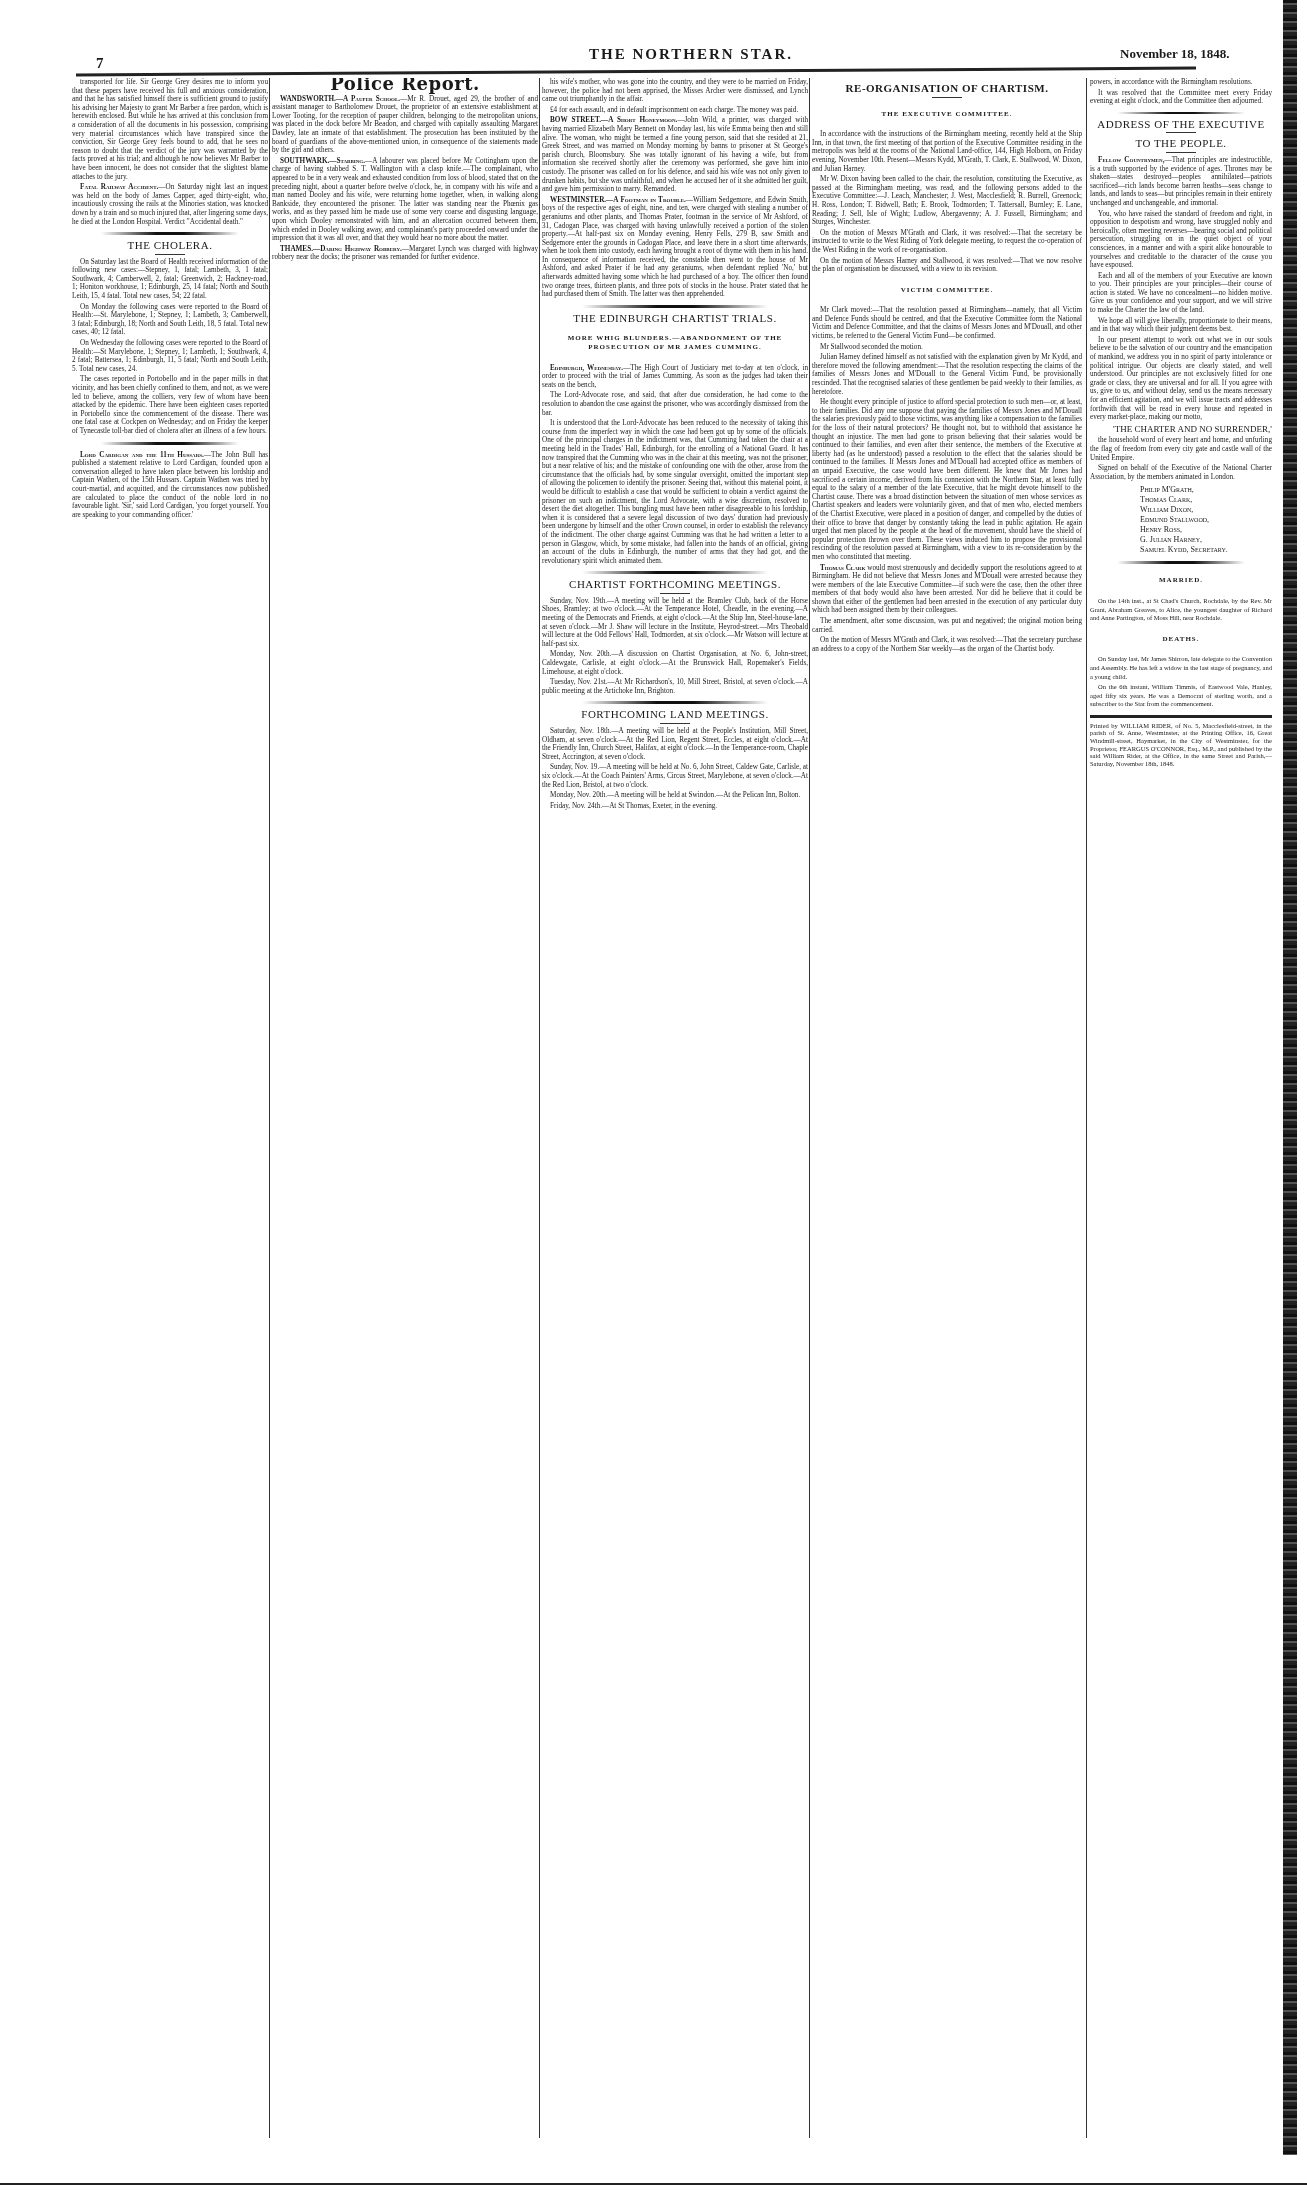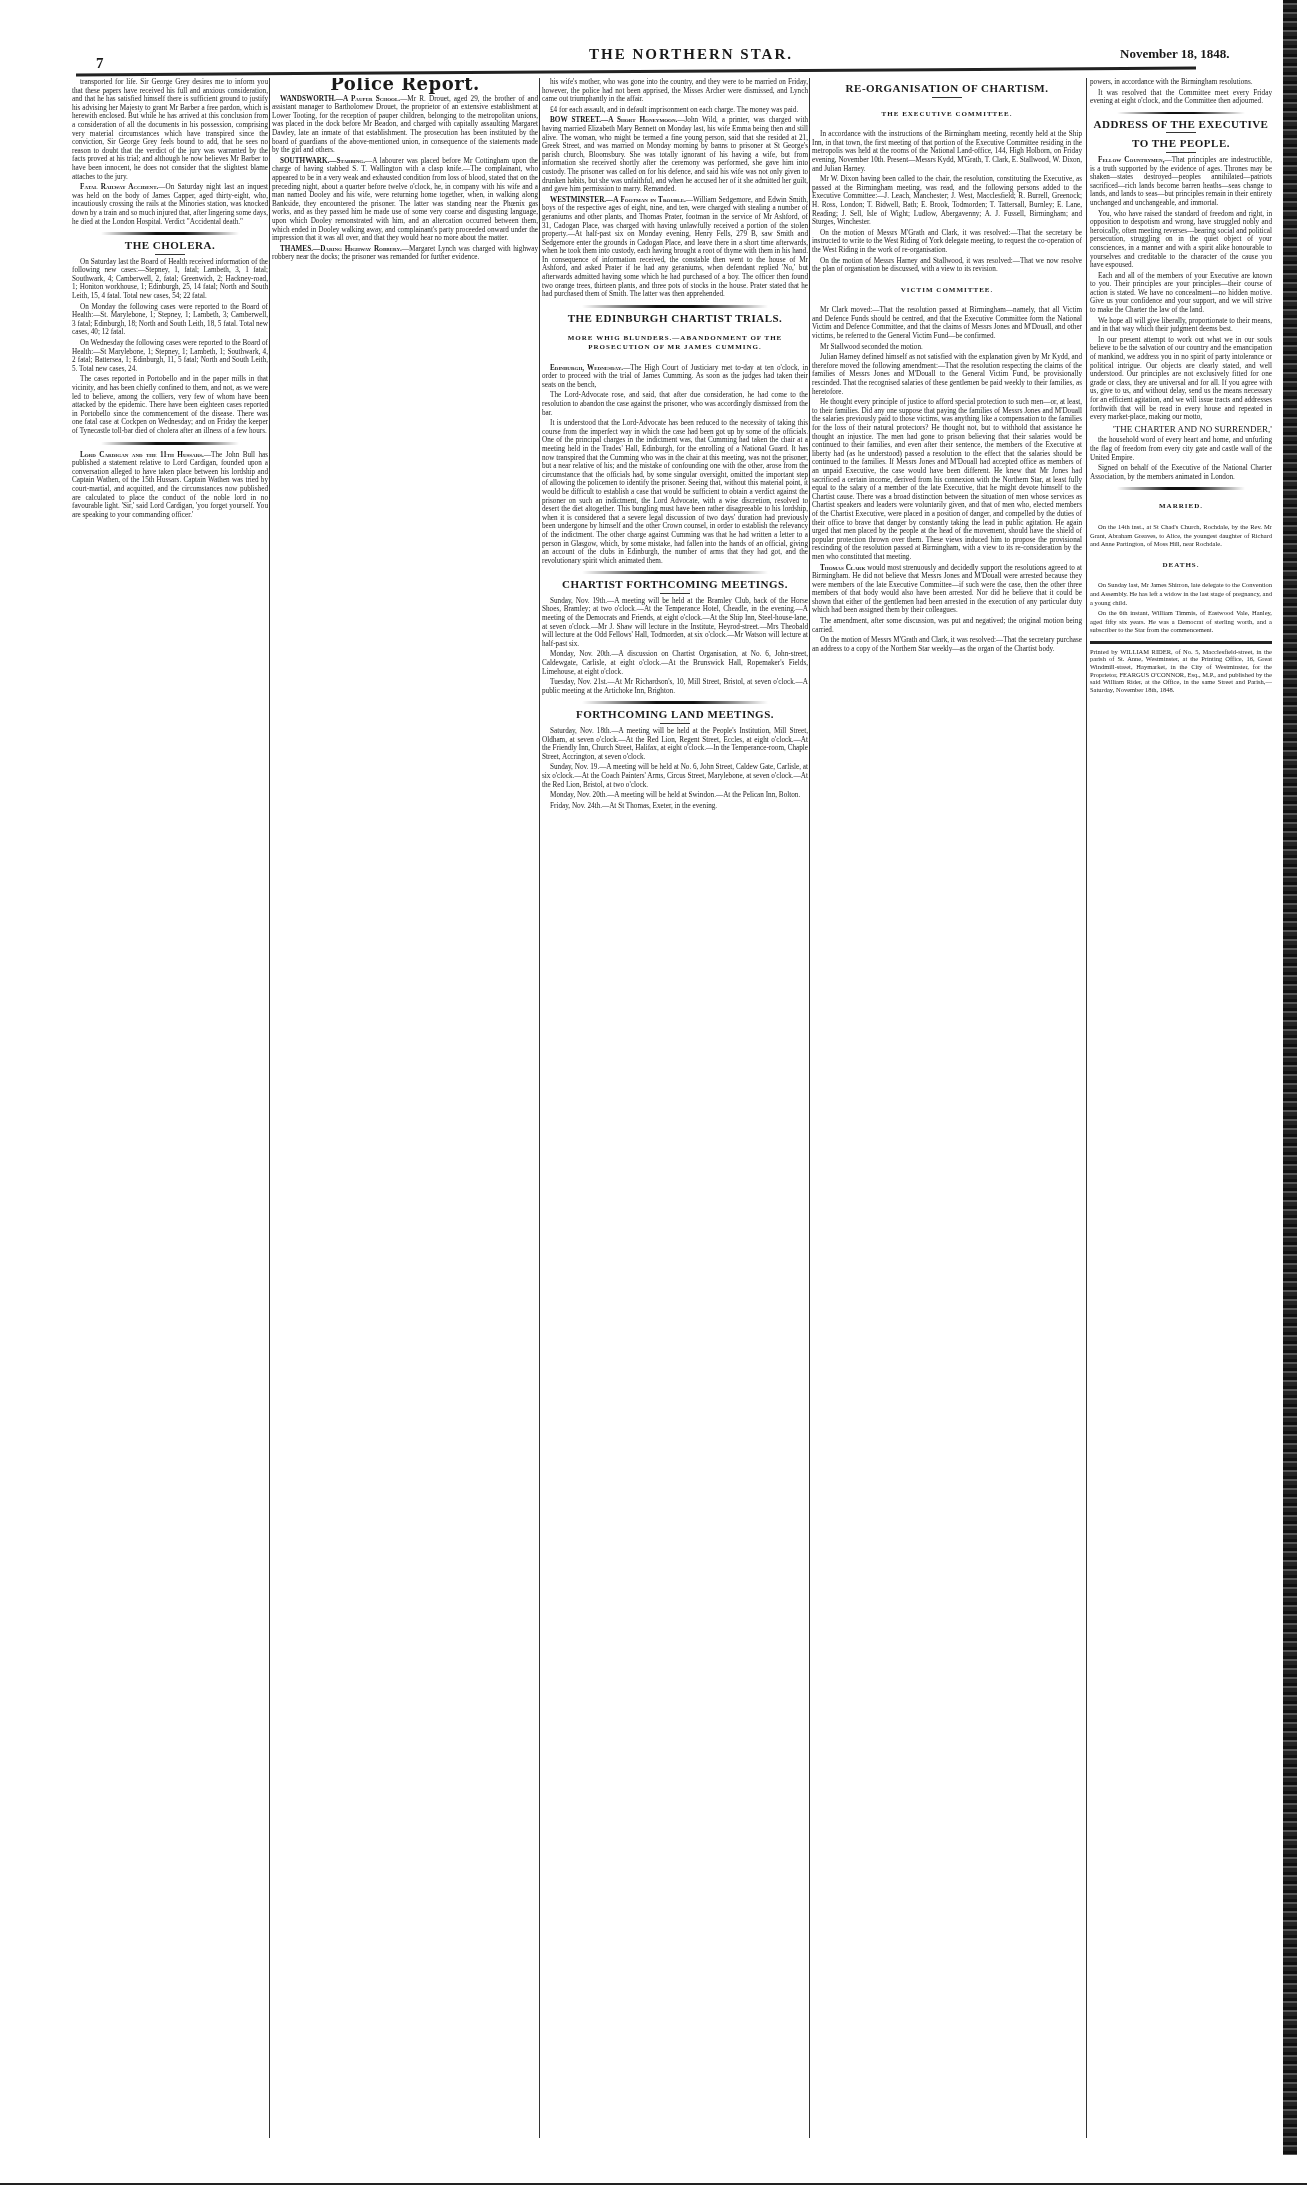--- a/index.html
+++ b/index.html
@@ -13,21 +13,21 @@
   .col { position:absolute; top:78px; font-size:7.2px; line-height:8.6px; text-align:justify; overflow:hidden; }
   .c1 { left:72px; width:196px; height:2070px; }
   .c2 { left:272px; width:266px; height:2070px; }
   .c3 { left:542px; width:266px; height:2070px; }
   .c4 { left:812px; width:270px; height:2070px; }
   .c5 { left:1090px; width:182px; height:2060px; }
   .vrule { position:absolute; top:78px; width:1px; height:2060px; background:#333; }
   .edge { position:absolute; left:1283px; top:0; width:14px; height:2155px;
           background:repeating-linear-gradient(#111 0 3px,#555 3px 5px,#222 5px 9px); }
   .bottom-rule { position:absolute; left:0; top:2183px; width:1307px; height:2px; background:#222; }
-  h2 { font-size:11px; text-align:center; margin:6px 0 4px; font-weight:bold; letter-spacing:0.5px; }
+  h2 { font-size:11px; text-align:center; margin:6px 0 4px; font-weight:normal; letter-spacing:0.5px; }
   h2.gothic { font-size:18px; font-weight:bold; font-family:"DejaVu Serif",serif; margin:2px 0 6px; }
   h3 { font-size:7px; text-align:center; margin:12px 0; font-weight:bold; letter-spacing:1px; }
   .dash { width:30px; height:1px; background:#333; margin:3px auto; }
   .swell { width:70%; height:3px; margin:6px auto; background:linear-gradient(90deg,transparent,#111 40%,#111 60%,transparent); }
   p { margin:0 0 2px; text-indent:8px; }
   .lead { font-variant:small-caps; font-weight:bold; }
   .sig { padding-left:50px; font-variant:small-caps; line-height:10px; margin:4px 0; font-size:8px; }
   .imprint { font-size:6.5px; line-height:7.6px; border-top:3px solid #222; padding-top:4px; margin-top:6px; }
 </style>
 </head>
@@ -119,20 +119,29 @@
   <h2>TO THE PEOPLE.</h2>
   <div class="dash"></div>
   <p><span class="lead">Fellow Countrymen,</span><span>—That principles are indestructible, is a truth supported by the evidence of ages. Thrones may be shaken—states destroyed—peoples annihilated—patriots sacrificed—rich lands become barren heaths—seas change to lands, and lands to seas—but principles remain in their entirety unchanged and unchangeable, and immortal.</span></p>
   <p>You, who have raised the standard of freedom and right, in opposition to despotism and wrong, have struggled nobly and heroically, often meeting reverses—bearing social and political persecution, struggling on in the quiet object of your consciences, in a manner and with a spirit alike honourable to yourselves and creditable to the character of the cause you have espoused.</p>
   <p>Each and all of the members of your Executive are known to you. Their principles are your principles—their course of action is stated. We have no concealment—no hidden motive. Give us your confidence and your support, and we will strive to make the Charter the law of the land.</p>
   <p>We hope all will give liberally, proportionate to their means, and in that way which their judgment deems best.</p>
   <p>In our present attempt to work out what we in our souls believe to be the salvation of our country and the emancipation of mankind, we address you in no spirit of party intolerance or political intrigue. Our objects are clearly stated, and well understood. Our principles are not exclusively fitted for one grade or class, they are universal and for all. If you agree with us, give to us, and without delay, send us the means necessary for an efficient agitation, and we will issue tracts and addresses forthwith that will be read in every house and repeated in every market-place, making our motto,</p>
   <p style="text-align:right;font-size:9px;text-indent:0;margin:3px 0">'THE CHARTER AND NO SURRENDER,'</p>
   <p>the household word of every heart and home, and unfurling the flag of freedom from every city gate and castle wall of the United Empire.</p>
   <p>Signed on behalf of the Executive of the National Charter Association, by the members animated in London.</p>
+  <div class="sig">
+    <div>Philip M'Grath,</div>
+    <div>Thomas Clark,</div>
+    <div>William Dixon,</div>
+    <div>Edmund Stallwood,</div>
+    <div>Henry Ross,</div>
+    <div>G. Julian Harney,</div>
+    <div>Samuel Kydd, Secretary.</div>
+  </div>
   <div class="swell"></div>
   <h3>MARRIED.</h3>
   <p style="font-size:6.5px">On the 14th inst., at St Chad's Church, Rochdale, by the Rev. Mr Grant, Abraham Greaves, to Alice, the youngest daughter of Richard and Anne Partington, of Moss Hill, near Rochdale.</p>
   <h3>DEATHS.</h3>
   <p style="font-size:6.5px">On Sunday last, Mr James Shirron, late delegate to the Convention and Assembly. He has left a widow in the last stage of pregnancy, and a young child.</p>
   <p style="font-size:6.5px">On the 6th instant, William Timmis, of Eastwood Vale, Hanley, aged fifty six years. He was a Democrat of sterling worth, and a subscriber to the Star from the commencement.</p>
   <div class="imprint">Printed by WILLIAM RIDER, of No. 5, Macclesfield-street, in the parish of St. Anne, Westminster, at the Printing Office, 16, Great Windmill-street, Haymarket, in the City of Westminster, for the Proprietor, FEARGUS O'CONNOR, Esq., M.P., and published by the said William Rider, at the Office, in the same Street and Parish,—Saturday, November 18th, 1848.</div>
 </div>
 
 <div class="edge"></div>

